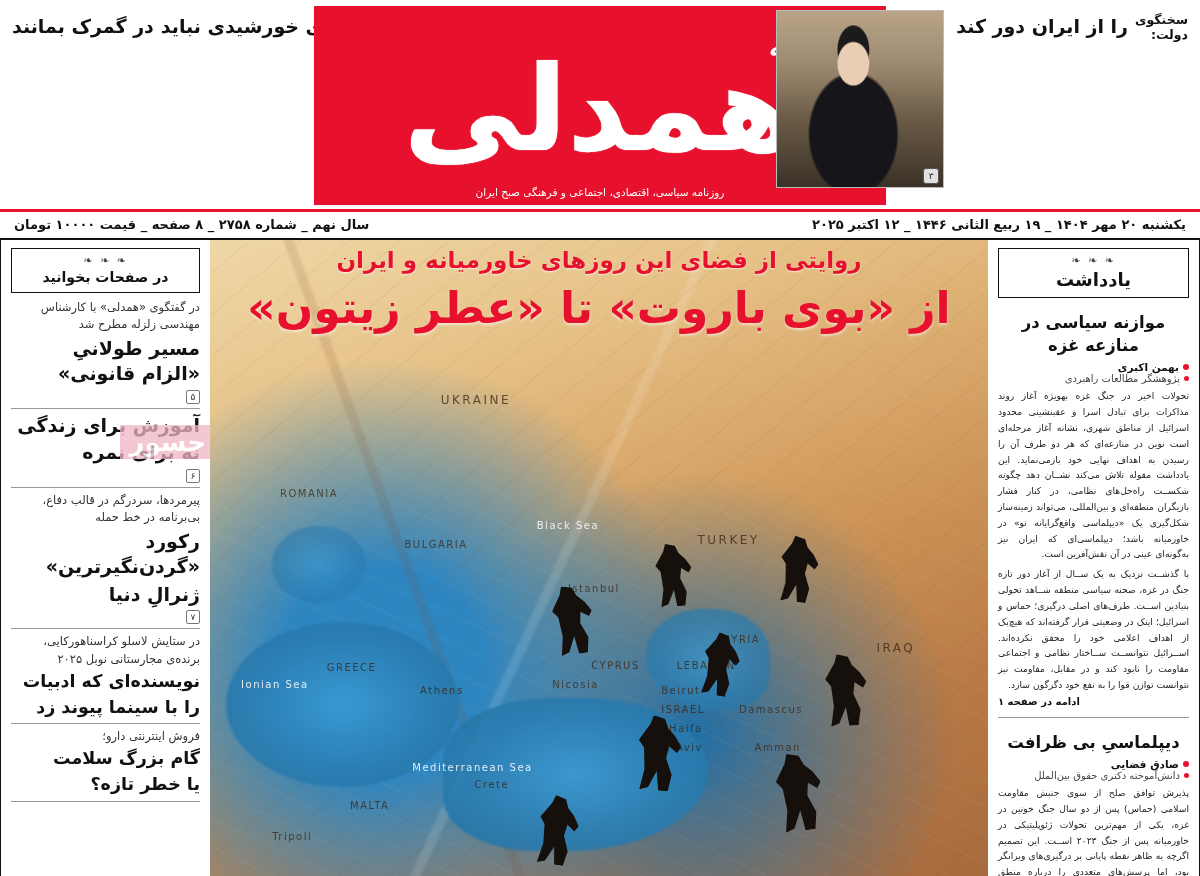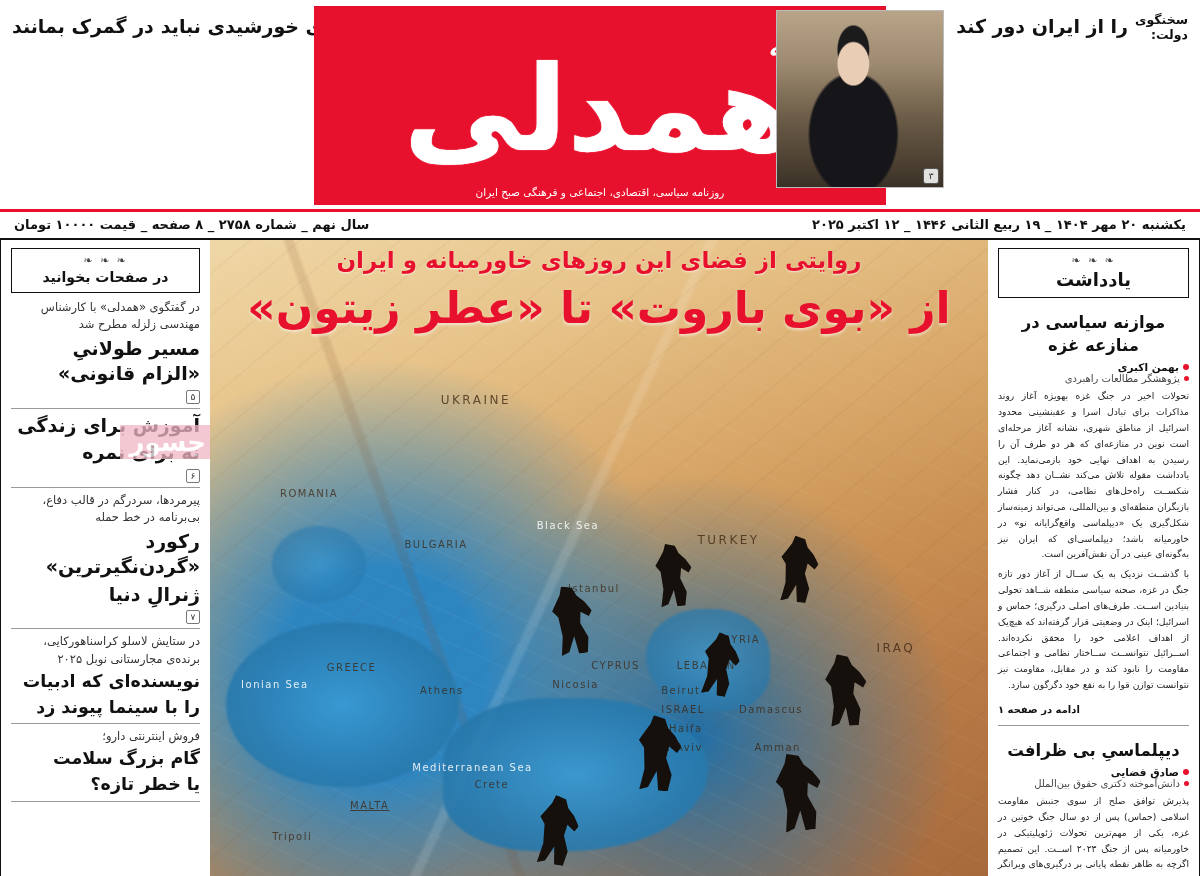--- a/index.html
+++ b/index.html
@@ -348,21 +348,21 @@
     line-height: 1.72;
     color: #222;
     text-align: justify;
     margin-top: 4px;
   }
   .cont-mark {
     font-size: 10px;
     font-weight: bold;
     text-align: left;
     color: #111;
-    margin-top: 11px;
+    margin-top: 3px;
   }
   .hr-thin { border-top: 1px solid #999; margin: 5px 0 2px 0; }
 </style>
 </head>
 <body>
 
 <div class="page">
 
   <div class="masthead">
 
@@ -481,21 +481,21 @@
         <div class="map-label" style="top:54%; left:46%;">Istanbul</div>
         <div class="map-label" style="top:70%; left:27%;">Athens</div>
         <div class="map-label" style="top:69%; left:44%;">Nicosia</div>
         <div class="map-label" style="top:70%; left:58%;">Beirut</div>
         <div class="map-label" style="top:73%; left:68%;">Damascus</div>
         <div class="map-label" style="top:79%; left:57%;">Tel Aviv</div>
         <div class="map-label" style="top:76%; left:59%;">Haifa</div>
         <div class="map-label" style="top:79%; left:70%;">Amman</div>
         <div class="map-label" style="top:93%; left:8%;text-align:center;">Tripoli</div>
         <div class="map-label" style="top:81%; left:34%;margin-top:24px;">Crete</div>
-        <div class="map-label" style="top:88%; left:18%;text-decoration:underline;">MALTA</div>
+        <div class="map-label" style="top:88%; left:18%;">MALTA</div>
 
         <div class="soldier" style="top:48%; left:57%; transform: rotate(-4deg) scale(1.05);"></div>
         <div class="soldier" style="top:47%; left:73%; transform: rotate(6deg) scale(1.1);"></div>
         <div class="soldier" style="top:55%; left:44%; transform: rotate(-8deg) scale(1.15);"></div>
         <div class="soldier" style="top:62%; left:63%; transform: rotate(10deg) scale(1.05);"></div>
         <div class="soldier" style="top:66%; left:79%; transform: rotate(-3deg) scale(1.2);"></div>
         <div class="soldier" style="top:76%; left:55%; transform: rotate(4deg) scale(1.25);"></div>
         <div class="soldier" style="top:82%; left:73%; transform: rotate(-7deg) scale(1.3);"></div>
         <div class="soldier" style="top:88%; left:42%; transform: rotate(9deg) scale(1.15);"></div>
       </div>

